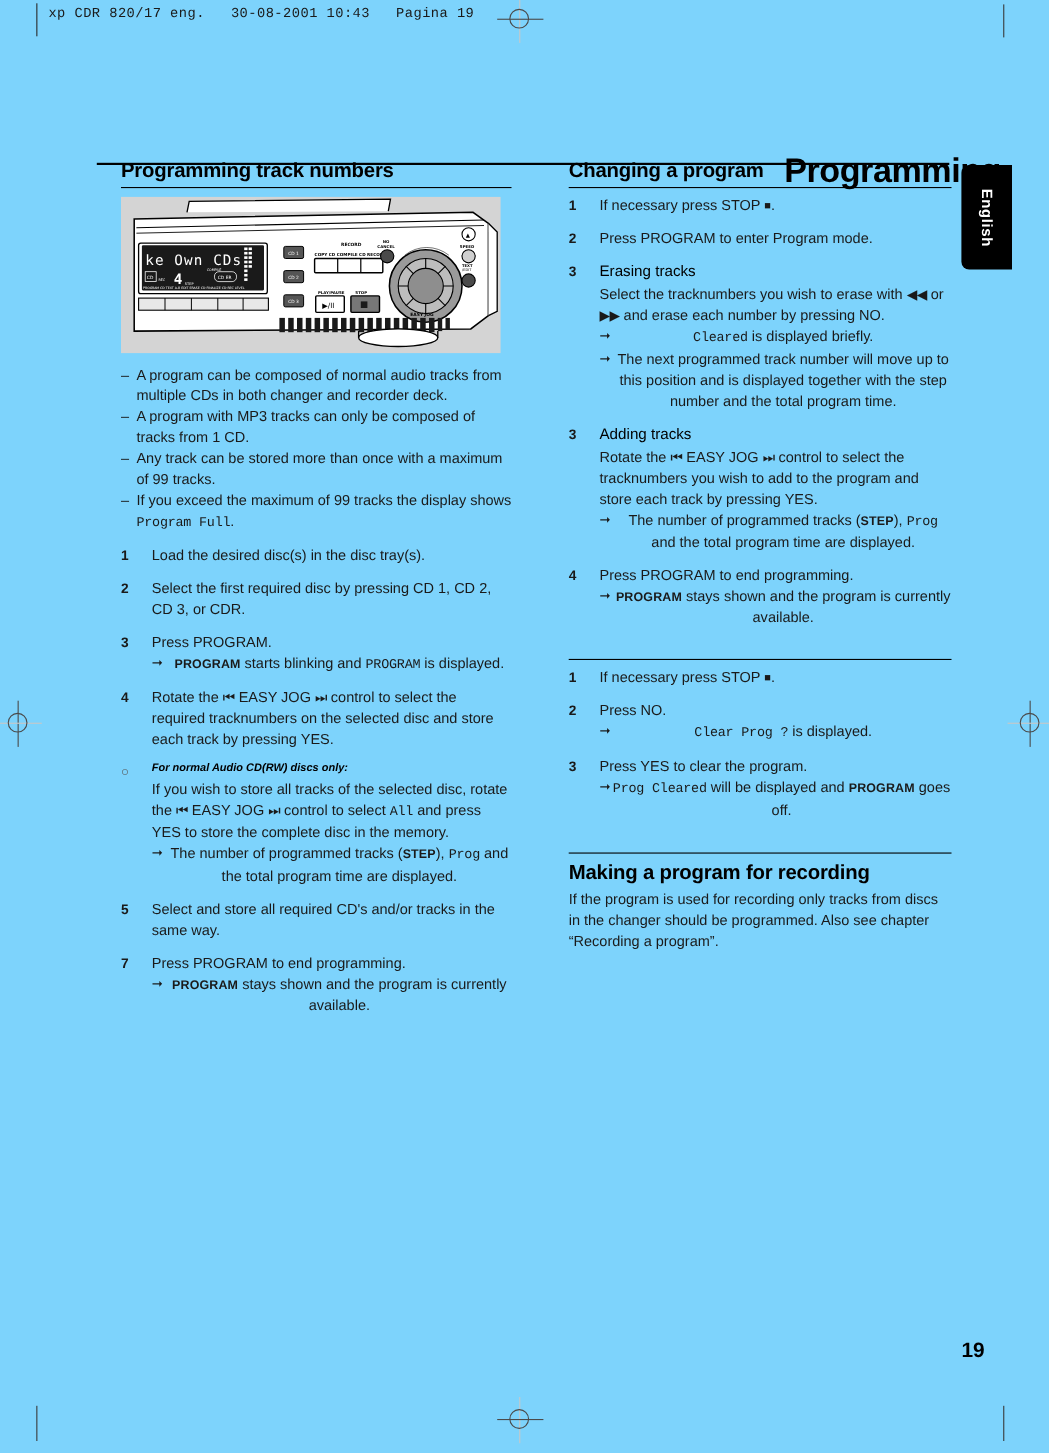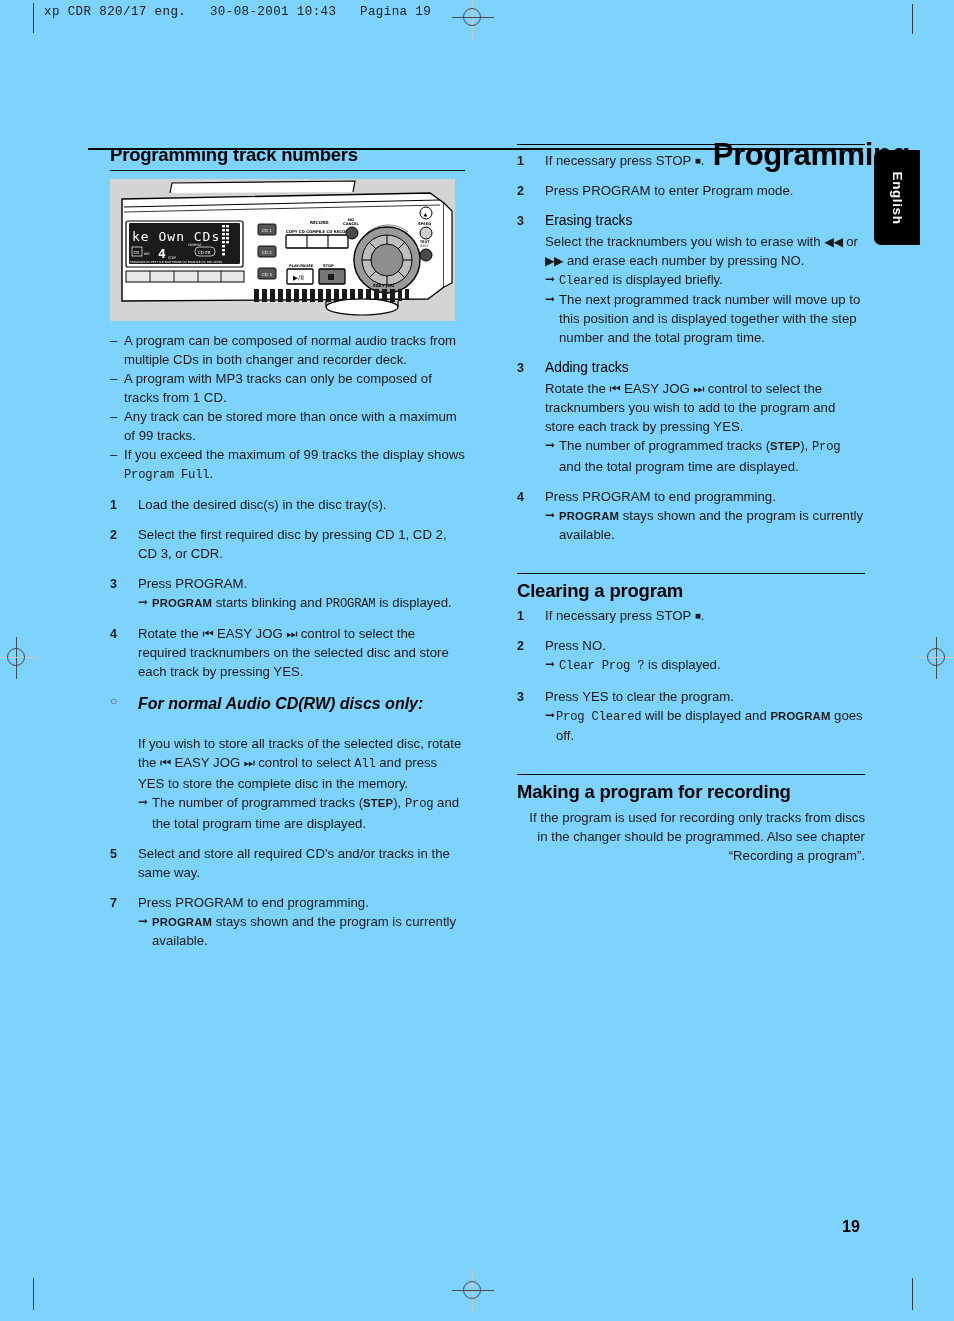--- a/index.html
+++ b/index.html
@@ -142,21 +142,21 @@
   .device-wrap {
     width: 345px;
     height: 142px;
     margin: 8px 0 10px 0;
     background: #d4d4d4;
     position: relative;
     overflow: hidden;
   }
 
   
-  p { margin: 0; text-align: right; }
+  p { margin: 0; }
   .bullets {
     margin: 0 0 10px 0;
     font-size: 13.2px;
     line-height: 1.44;
     color: #1a1a1a;
   }
   .bullets .bl {
     display: flex;
     margin-bottom: 0px;
   }
@@ -189,37 +189,37 @@
 
   .sub-head {
     font-weight: normal;
     font-size: 13.8px;
     margin-bottom: 1px;
     color: #000;
   }
   .note-head {
     font-weight: bold;
     font-style: italic;
-    font-size: 16px;
-    margin-bottom: 19px;
+    font-size: 10px;
+    margin-bottom: 1px;
     color: #000;
   }
 
   .res {
     display: flex;
     margin-top: 0px;
   }
   .res .arw {
     flex: 0 0 14px;
     width: 14px;
     font-size: 12px;
     line-height: 1.5;
   }
   .res .arw.tight { flex: 0 0 11px; width: 11px; }
-  .res .rtxt { flex: 1; }
+  .res .rtxt { flex: 1; text-align: center; }
 
   .mono {
     font-family: "Liberation Mono", "DejaVu Sans Mono", monospace;
     font-size: 12.2px;
     letter-spacing: -0.2px;
   }
   .smallcaps {
     font-weight: bold;
     font-size: 11.3px;
     letter-spacing: 0.15px;
@@ -230,23 +230,23 @@
   .intro-para {
     font-size: 13.2px;
     line-height: 1.44;
     margin-top: 2px;
   }
   .gap-md { height: 18px; }
 
   
   .page-num {
     position: absolute;
-    left: 842px;
+    left: 874px;
     top: 1218px;
-    font-size: 16px;
+    font-size: 19px;
     font-weight: bold;
     color: #000;
   }
 </style>
 </head>
 <body>
 
 <div id="page">
 
   <div class="reg-mark grayv" style="left:452px; top:-3px;">
@@ -488,20 +488,21 @@
           <span class="arw">➞</span>
           <span class="rtxt"><span class="smallcaps">PROGRAM</span><span> stays shown and the program is currently available.</span></span>
         </div>
       </div>
     </div>
 
   </div>
 
   <div class="col col-right">
 
+    <h2 class="section">Changing a program</h2>
     <div class="sec-rule"></div>
 
     <div class="step">
       <div class="num">1</div>
       <div class="body"><span>If necessary press STOP </span><span class="sq">■</span><span>.</span></div>
     </div>
 
     <div class="step">
       <div class="num">2</div>
       <div class="body">Press PROGRAM to enter Program mode.</div>
@@ -542,21 +543,20 @@
         <div class="res">
           <span class="arw">➞</span>
           <span class="rtxt"><span class="smallcaps">PROGRAM</span><span> stays shown and the program is currently available.</span></span>
         </div>
       </div>
     </div>
 
     <div class="gap-md"></div>
 
     <div class="sec-rule"></div>
-    <h2 class="section">Clearing a program</h2>
 
     <div class="step">
       <div class="num">1</div>
       <div class="body"><span>If necessary press STOP </span><span class="sq">■</span><span>.</span></div>
     </div>
 
     <div class="step">
       <div class="num">2</div>
       <div class="body">
         <span>Press NO.</span>

